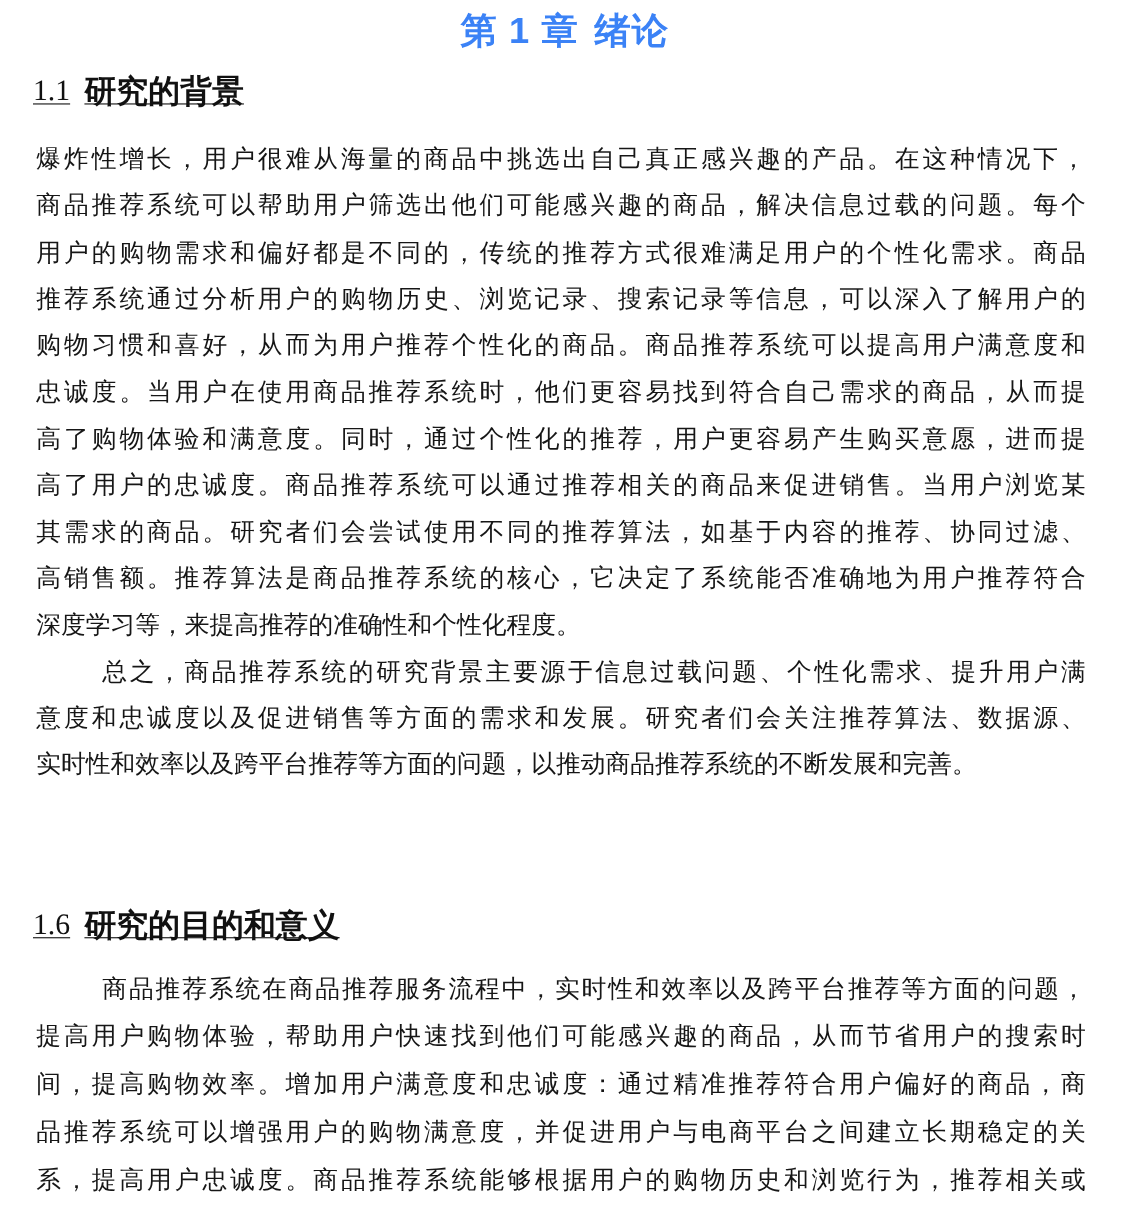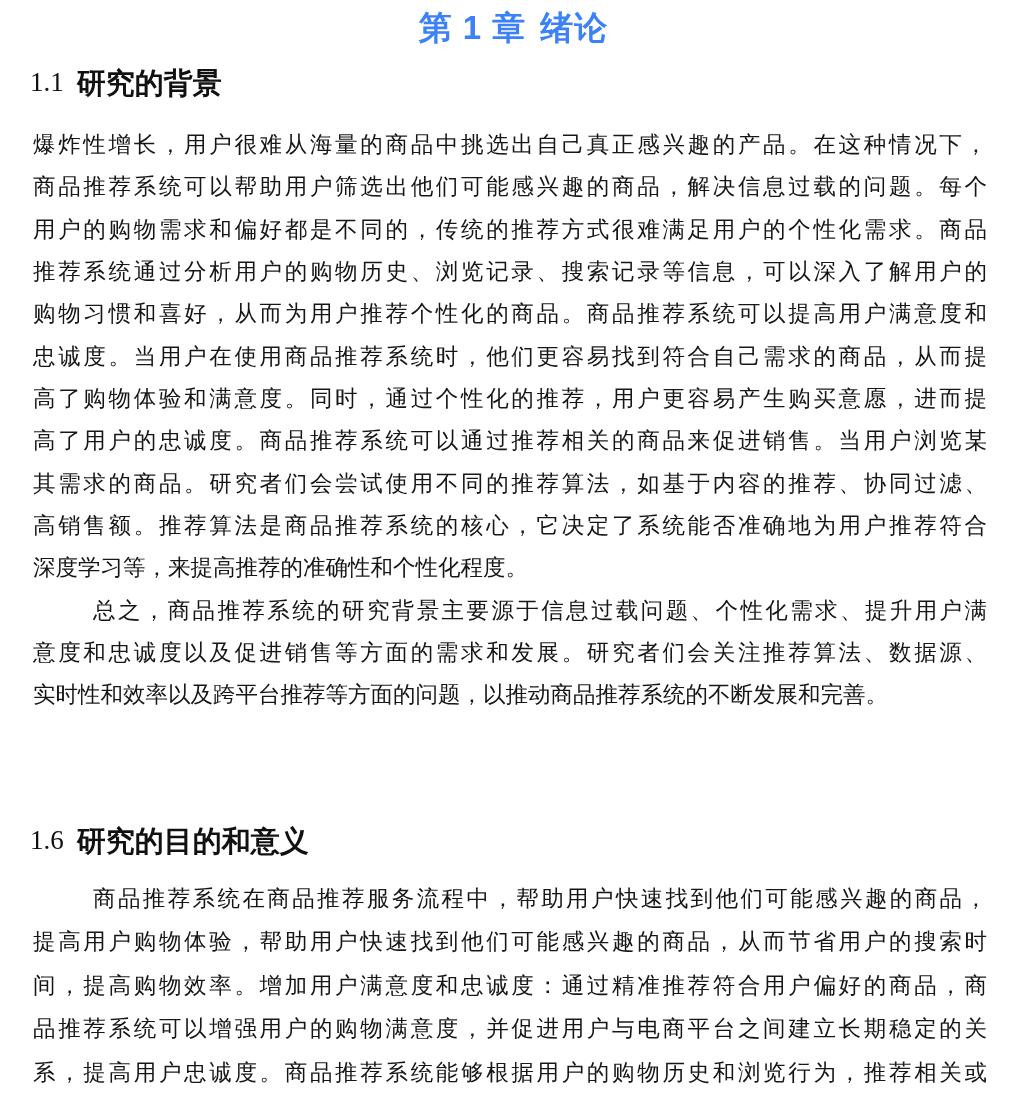--- a/index.html
+++ b/index.html
@@ -29,20 +29,21 @@
     letter-spacing: 1px;
     color: #3b82f6;
   }
   .chapter-heading .chapter-label { margin-right: 14px; }
   
   .section-heading {
     position: absolute;
     left: 30px;
     white-space: nowrap;
     color: #111;
+    text-decoration: underline;
   }
   .section-heading.sec-1 { top: 64px; }
   .section-heading.sec-2 { top: 822px; }
   .sec-num {
     font-family: "Liberation Serif", "DejaVu Serif", serif;
     font-weight: 400;
     font-size: 27px;
     vertical-align: 2px;
   }
   .sec-title {
@@ -101,20 +102,20 @@
     <div class="line first">总之，商品推荐系统的研究背景主要源于信息过载问题、个性化需求、提升用户满</div>
     <div class="line">意度和忠诚度以及促进销售等方面的需求和发展。研究者们会关注推荐算法、数据源、</div>
     <div class="line para-end">实时性和效率以及跨平台推荐等方面的问题，以推动商品推荐系统的不断发展和完善。</div>
   </div>
 
   <div class="section-heading sec-2">
     <span class="sec-num">1.6</span><span class="sec-title">研究的目的和意义</span>
   </div>
 
   <div class="body-block block-2">
-    <div class="line first">商品推荐系统在商品推荐服务流程中，帮助用户快速找到他们可能感兴趣的商品，</div>
+    <div class="line first">商品推荐系统在商品推荐服务流程中，实时性和效率以及跨平台推荐等方面的问题，</div>
     <div class="line">提高用户购物体验，帮助用户快速找到他们可能感兴趣的商品，从而节省用户的搜索时</div>
     <div class="line">间，提高购物效率。增加用户满意度和忠诚度：通过精准推荐符合用户偏好的商品，商</div>
     <div class="line">品推荐系统可以增强用户的购物满意度，并促进用户与电商平台之间建立长期稳定的关</div>
     <div class="line">系，提高用户忠诚度。商品推荐系统能够根据用户的购物历史和浏览行为，推荐相关或</div>
   </div>
 
 </div>
 
 </body></html>

